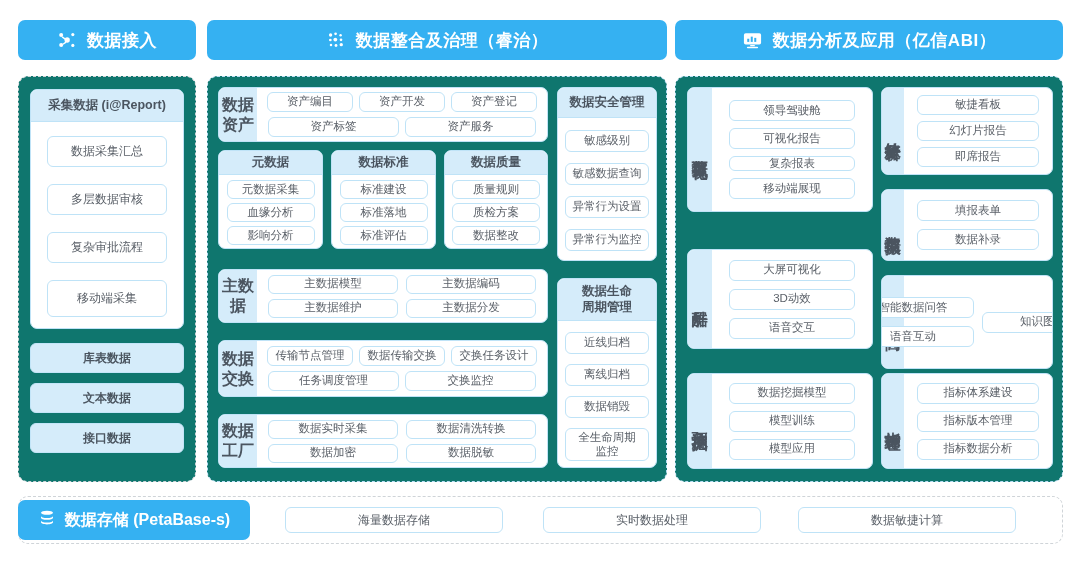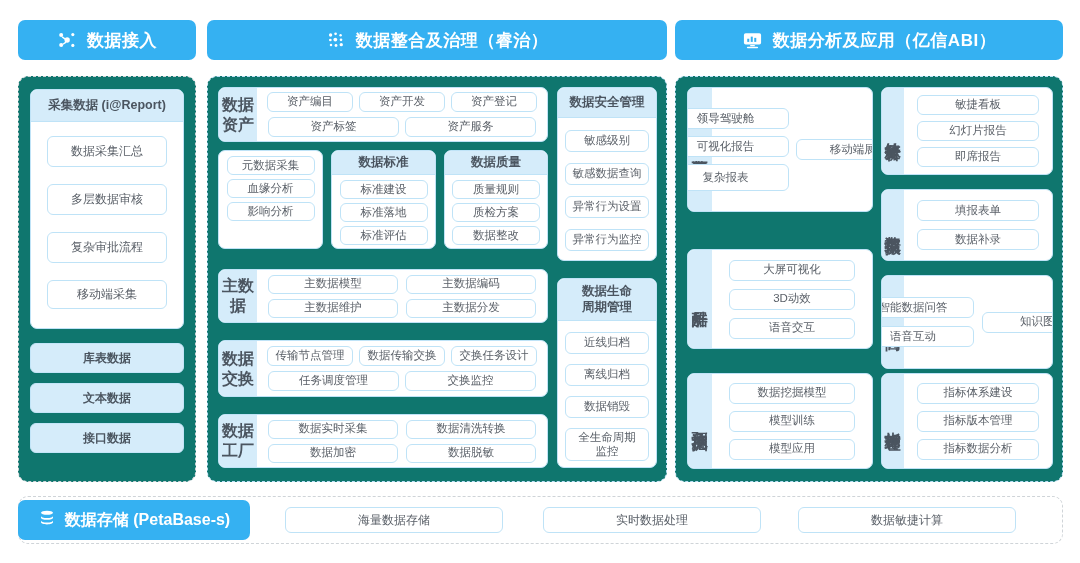--- a/index.html
+++ b/index.html
@@ -123,21 +123,21 @@
 </div>
 
 <div class="col col1 col-dash-gray">
 
   <div class="card" style="left:11px; top:12px; width:154px; height:240px;">
     <div class="chead" style="height:32px;">采集数据 (i@Report)</div>
     <div class="cbody" style="padding:14px 0 0 0; gap:17px;">
       <div class="chip" style="width:120px;height:31px;">数据采集汇总</div>
       <div class="chip" style="width:120px;height:31px;">多层数据审核</div>
       <div class="chip" style="width:120px;height:31px;">复杂审批流程</div>
-      <div class="chip" style="width:120px;height:29px;">移动端采集</div>
+      <div class="chip" style="width:120px;height:37px;">移动端采集</div>
     </div>
   </div>
 
   <div class="chip solid" style="position:absolute; left:11px; top:266px; width:154px; height:30px;">库表数据</div>
   <div class="chip solid" style="position:absolute; left:11px; top:306px; width:154px; height:30px;">文本数据</div>
   <div class="chip solid" style="position:absolute; left:11px; top:346px; width:154px; height:30px;">接口数据</div>
 </div>
 
 <div class="col col2 col-dash-blue">
 
@@ -146,20 +146,21 @@
     <div class="gbody" style="gap:5px 6px; padding:5px 6px;">
       <div class="chip b2" style="width:86px;height:20px;">资产编目</div>
       <div class="chip b2" style="width:86px;height:20px;">资产开发</div>
       <div class="chip b2" style="width:86px;height:20px;">资产登记</div>
       <div class="chip b2" style="width:131px;height:20px;">资产标签</div>
       <div class="chip b2" style="width:131px;height:20px;">资产服务</div>
     </div>
   </div>
 
   <div class="card" style="left:10px; top:73px; width:105px; height:99px;">
+    <div class="chead" style="height:24px;">元数据</div>
     <div class="cbody" style="padding:5px 0 0 0; gap:4px;">
       <div class="chip b2" style="width:88px;height:19px;">元数据采集</div>
       <div class="chip b2" style="width:88px;height:19px;">血缘分析</div>
       <div class="chip b2" style="width:88px;height:19px;">影响分析</div>
     </div>
   </div>
 
   <div class="card" style="left:123px; top:73px; width:105px; height:99px;">
     <div class="chead" style="height:24px;">数据标准</div>
     <div class="cbody" style="padding:5px 0 0 0; gap:4px;">
@@ -236,21 +237,21 @@
   </div>
 </div>
 
 <div class="col col3 col-dash-blue">
 
   <div class="grp" style="left:11px; top:10px; width:186px; height:125px;">
     <div class="glabel vert" style="width:24px;">数据可视化</div>
     <div class="gbody" style="flex-direction:column; gap:7px; padding:8px 0;">
       <div class="chip b2" style="width:126px;height:21px;">领导驾驶舱</div>
       <div class="chip b2" style="width:126px;height:21px;">可视化报告</div>
-      <div class="chip b2" style="width:126px;height:27px;">复杂报表</div>
+      <div class="chip b2" style="width:126px;height:15px;">复杂报表</div>
       <div class="chip b2" style="width:126px;height:21px;">移动端展现</div>
     </div>
   </div>
 
   <div class="grp" style="left:11px; top:172px; width:186px; height:100px;">
     <div class="glabel vert" style="width:24px;">酷屏</div>
     <div class="gbody" style="flex-direction:column; gap:8px; padding:8px 6px;">
       <div class="chip b2" style="width:126px;height:21px;">大屏可视化</div>
       <div class="chip b2" style="width:126px;height:21px;">3D动效</div>
       <div class="chip b2" style="width:126px;height:21px;">语音交互</div>

